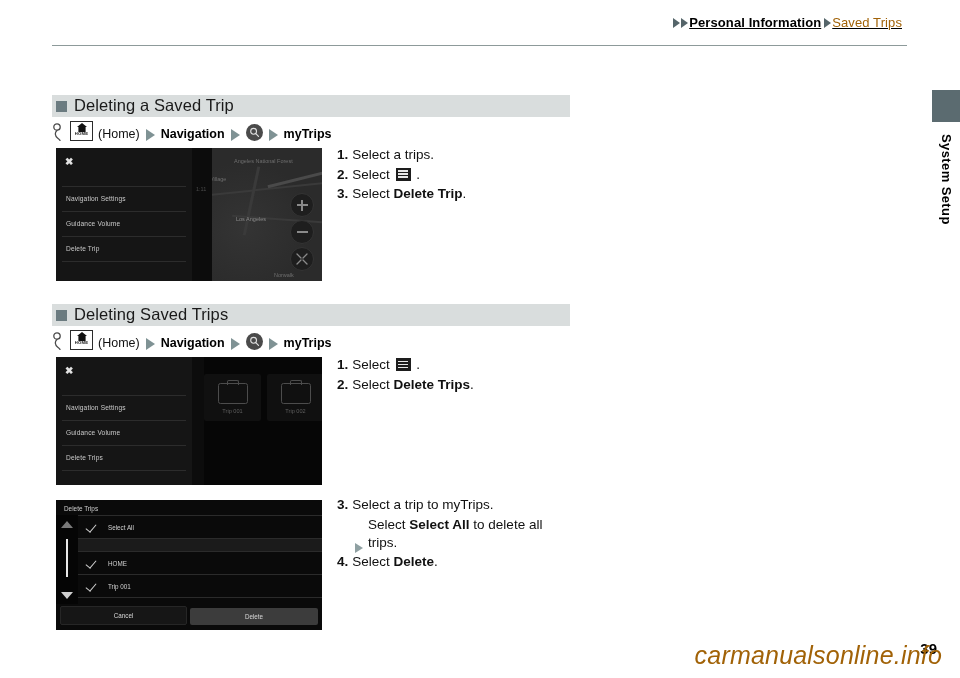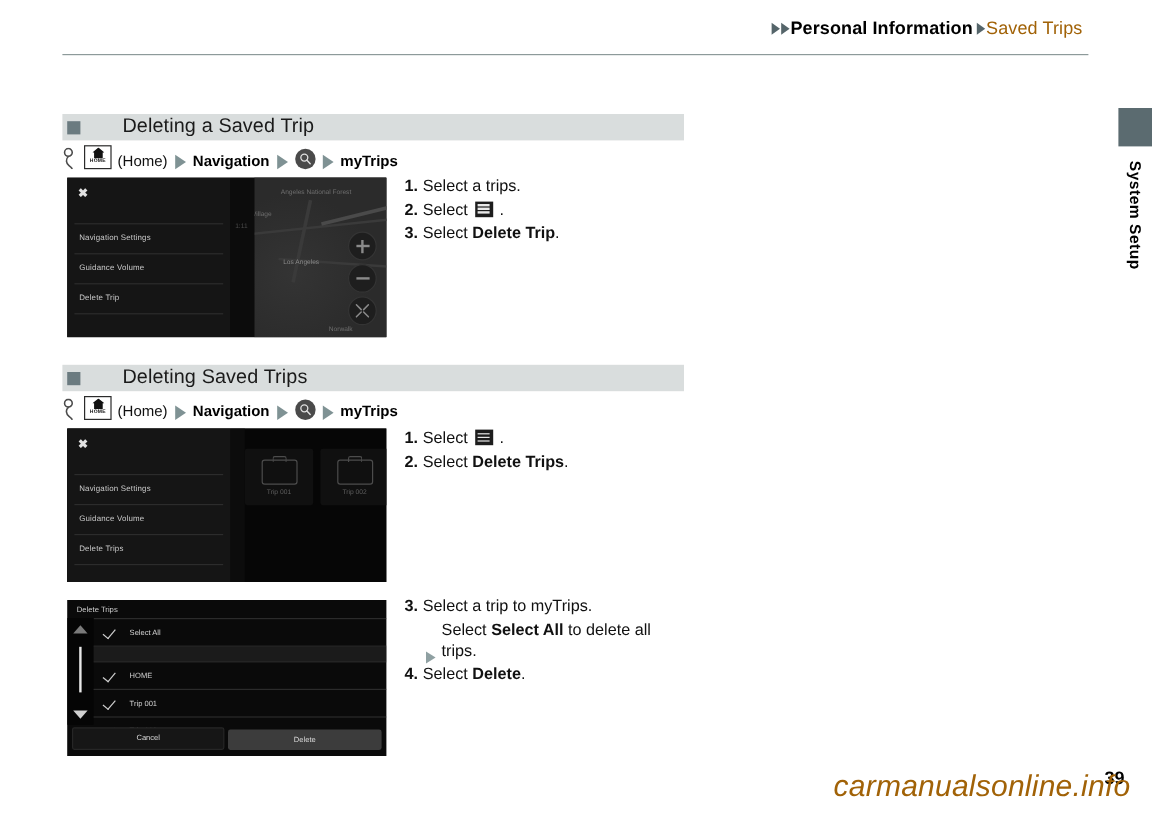--- a/index.html
+++ b/index.html
@@ -13,22 +13,23 @@
   }
   .page{position:relative;width:960px;height:678px;}
 
   
   .header{
     position:absolute;left:0;top:0;width:960px;height:48px;
   }
   .breadcrumb{
     position:absolute;right:58px;top:16px;
     display:flex;align-items:center;
-    font-size:15px;line-height:1;
+    font-size:13px;line-height:1;
     white-space:nowrap;
+    text-decoration:underline;
   }
   .bc-tri{
     width:0;height:0;
     border-left:7px solid #55656a;
     border-top:5px solid transparent;
     border-bottom:5px solid transparent;
     margin-right:1px;
   }
   .bc-strong{font-weight:bold;color:#000;letter-spacing:.1px;}
   .bc-normal{color:#a16207;letter-spacing:.1px;}
@@ -48,21 +49,21 @@
     font-size:13px;font-weight:bold;color:#000;
     letter-spacing:.4px;
     white-space:nowrap;
   }
 
   
   .secbar{
     position:absolute;left:52px;
     width:518px;height:22px;
     background:#d9dddd;
-    display:flex;align-items:center;gap:28px;
+    display:flex;align-items:center;
   }
   .secbar .sq{
     width:11px;height:11px;background:#6b7b80;margin-left:4px;margin-right:7px;
     flex:0 0 auto;
   }
   .secbar .sectitle{
     font-size:16.5px;color:#1a1a1a;letter-spacing:.1px;
     position:relative;top:-1px;
   }
 

